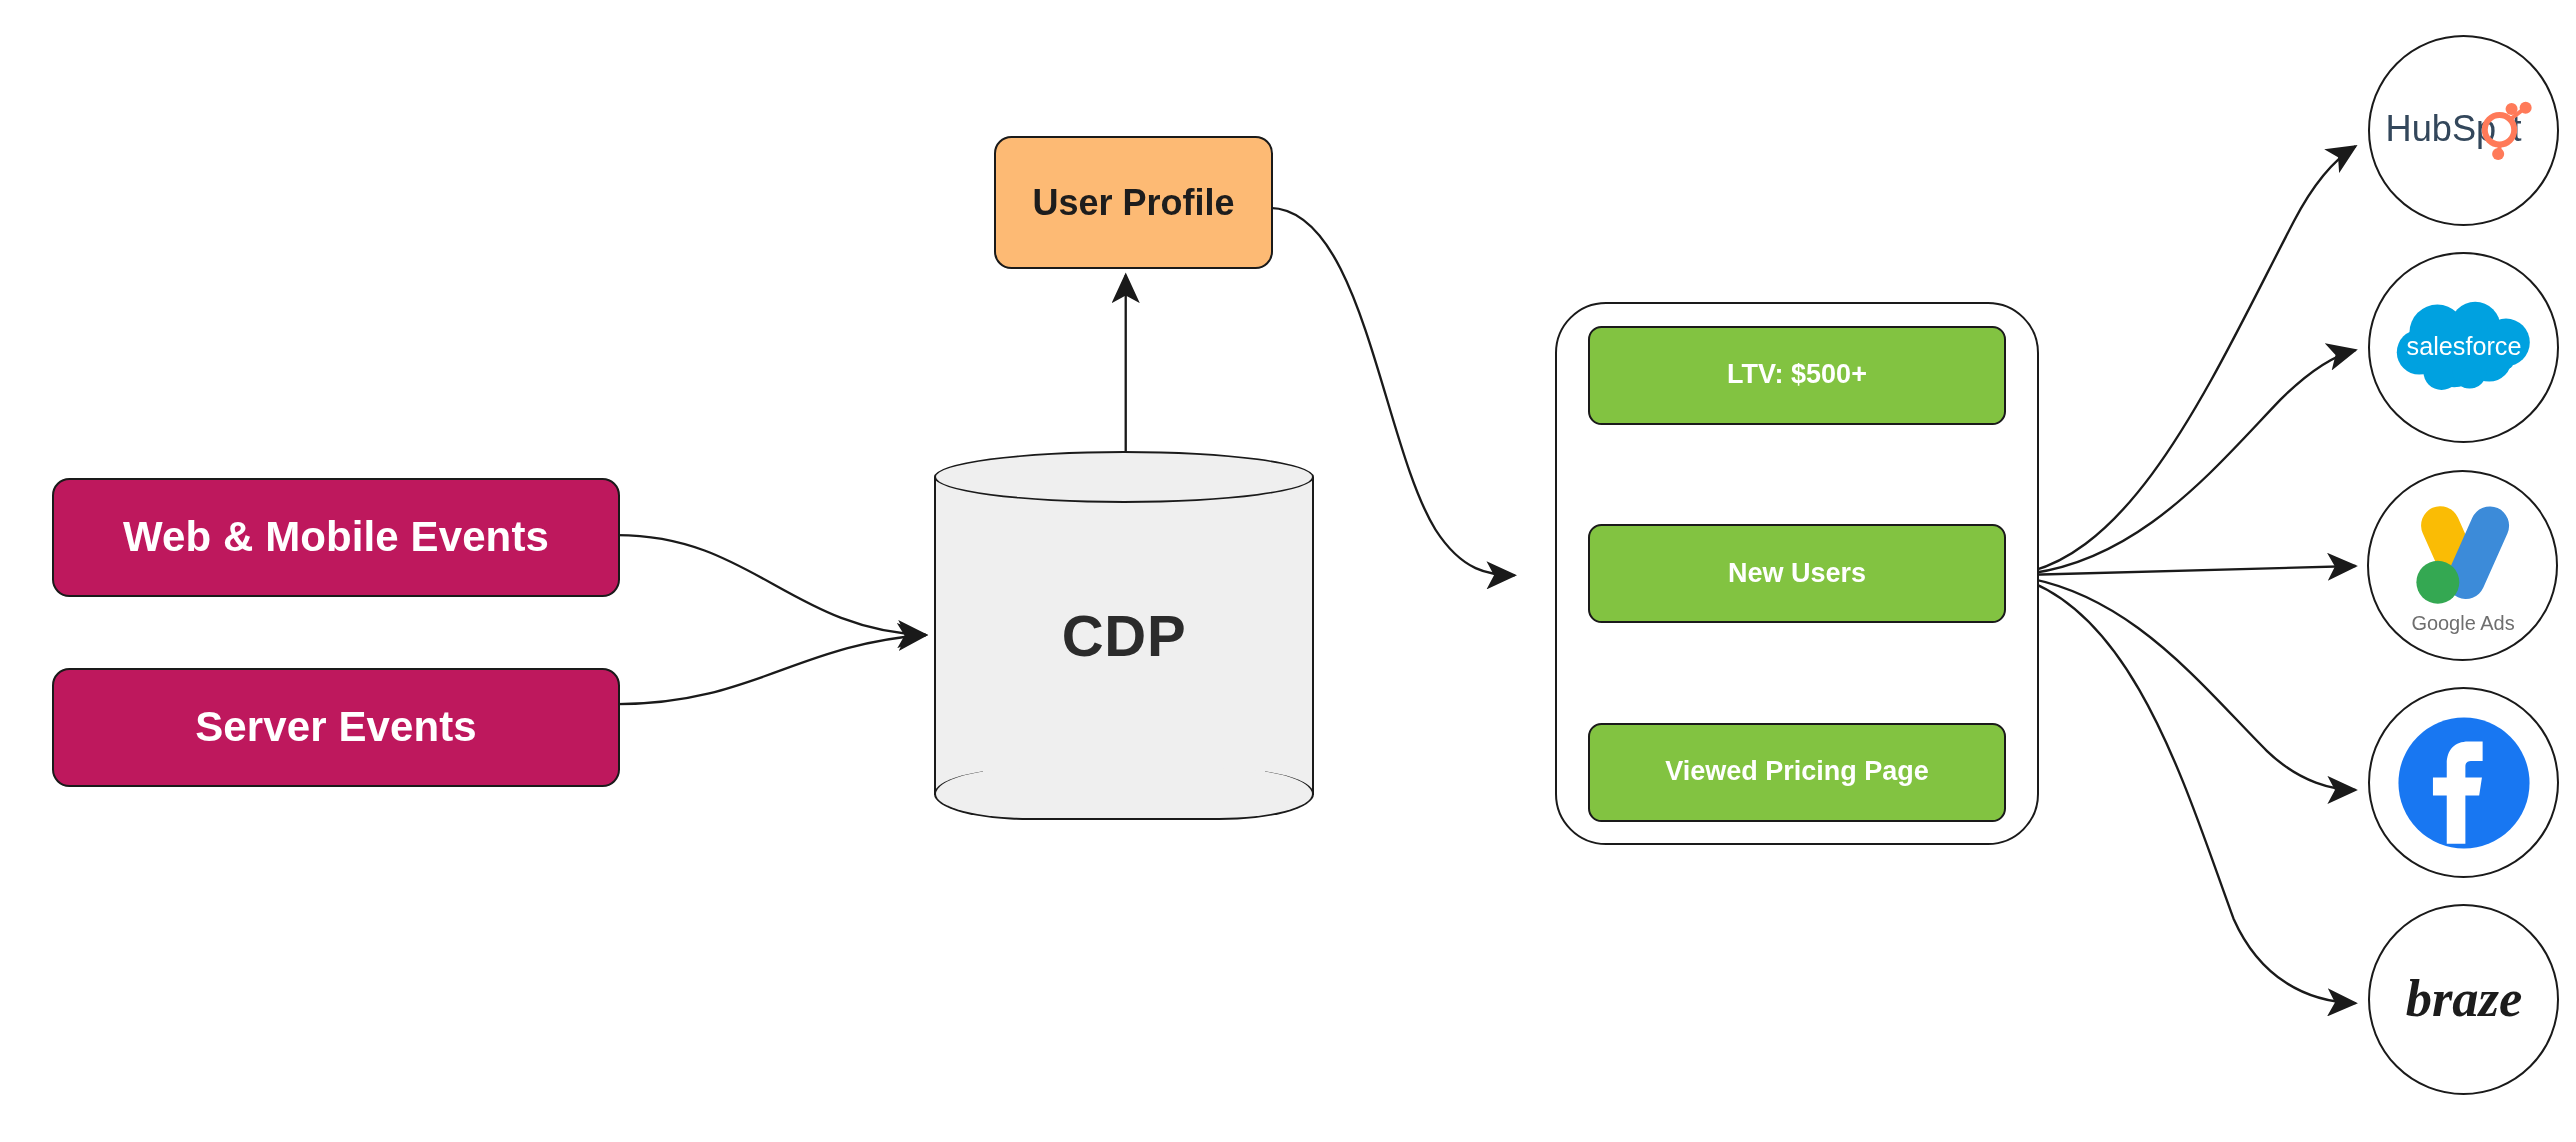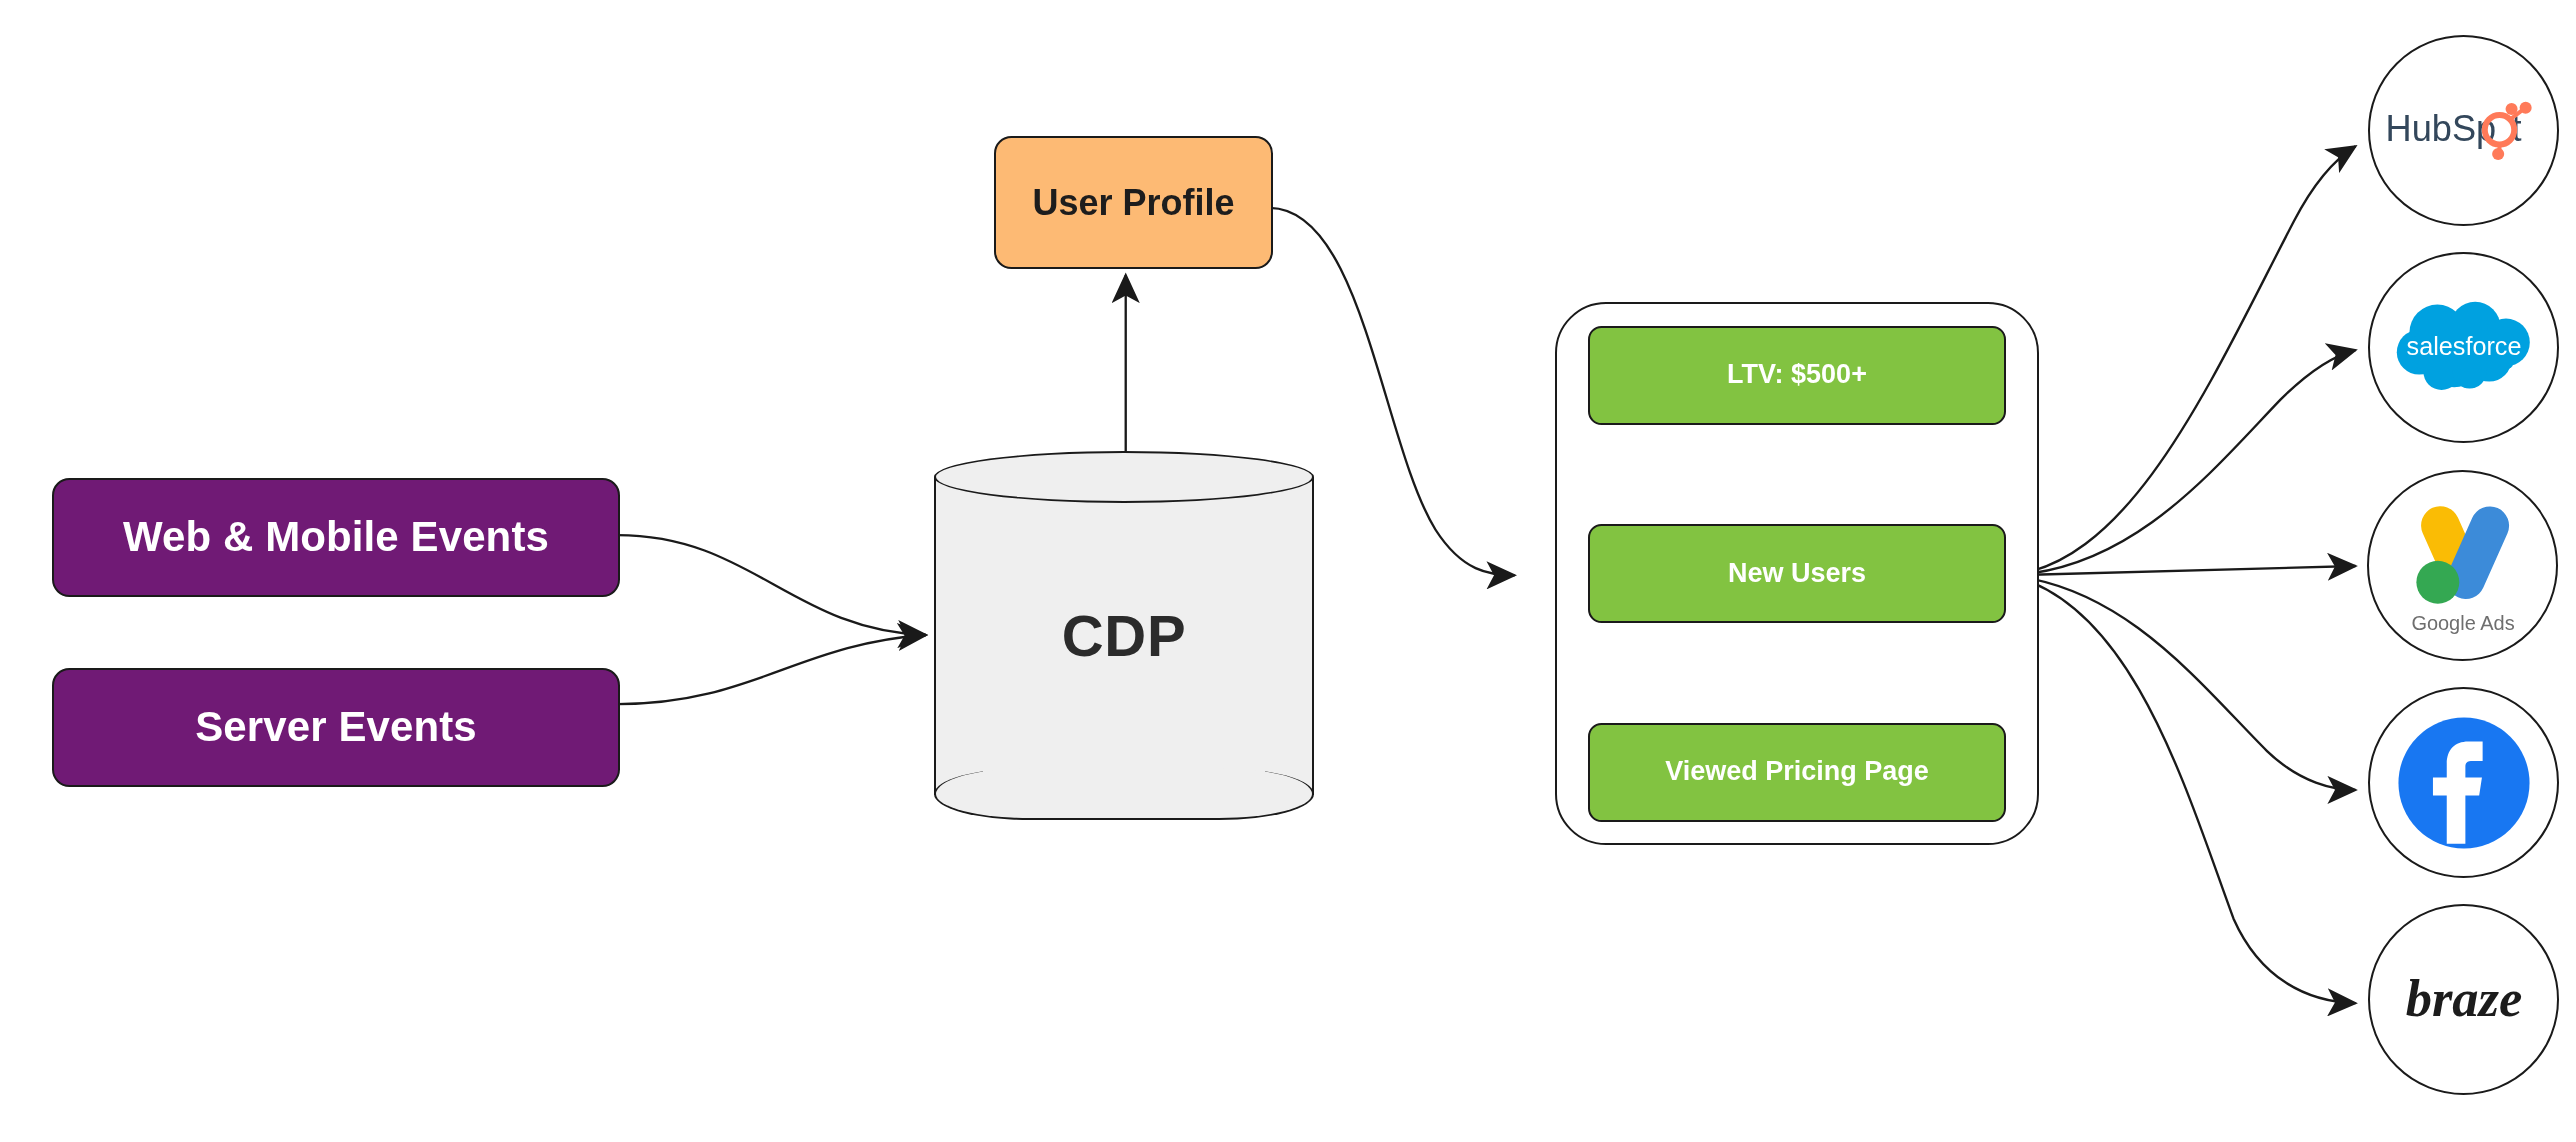--- a/index.html
+++ b/index.html
@@ -20,21 +20,21 @@
     font-weight:bold;
     text-align:center;
     line-height:1.1;
     white-space:nowrap;
     user-select:none;
   }
 
   
   .source-box{
     position:absolute;
-    background:#701a75;
+    background:#be185d;
     border:2px solid #1a1a1a;
     border-radius:17.4px;
     display:flex;align-items:center;justify-content:center;
   }
   .source-box .node-label{color:#ffffff;font-size:42px;letter-spacing:0.1px;}
 
   #src-web{left:52px;top:478px;width:564px;height:115px;}
   #src-server{left:52px;top:668px;width:564px;height:115px;}
 
   

